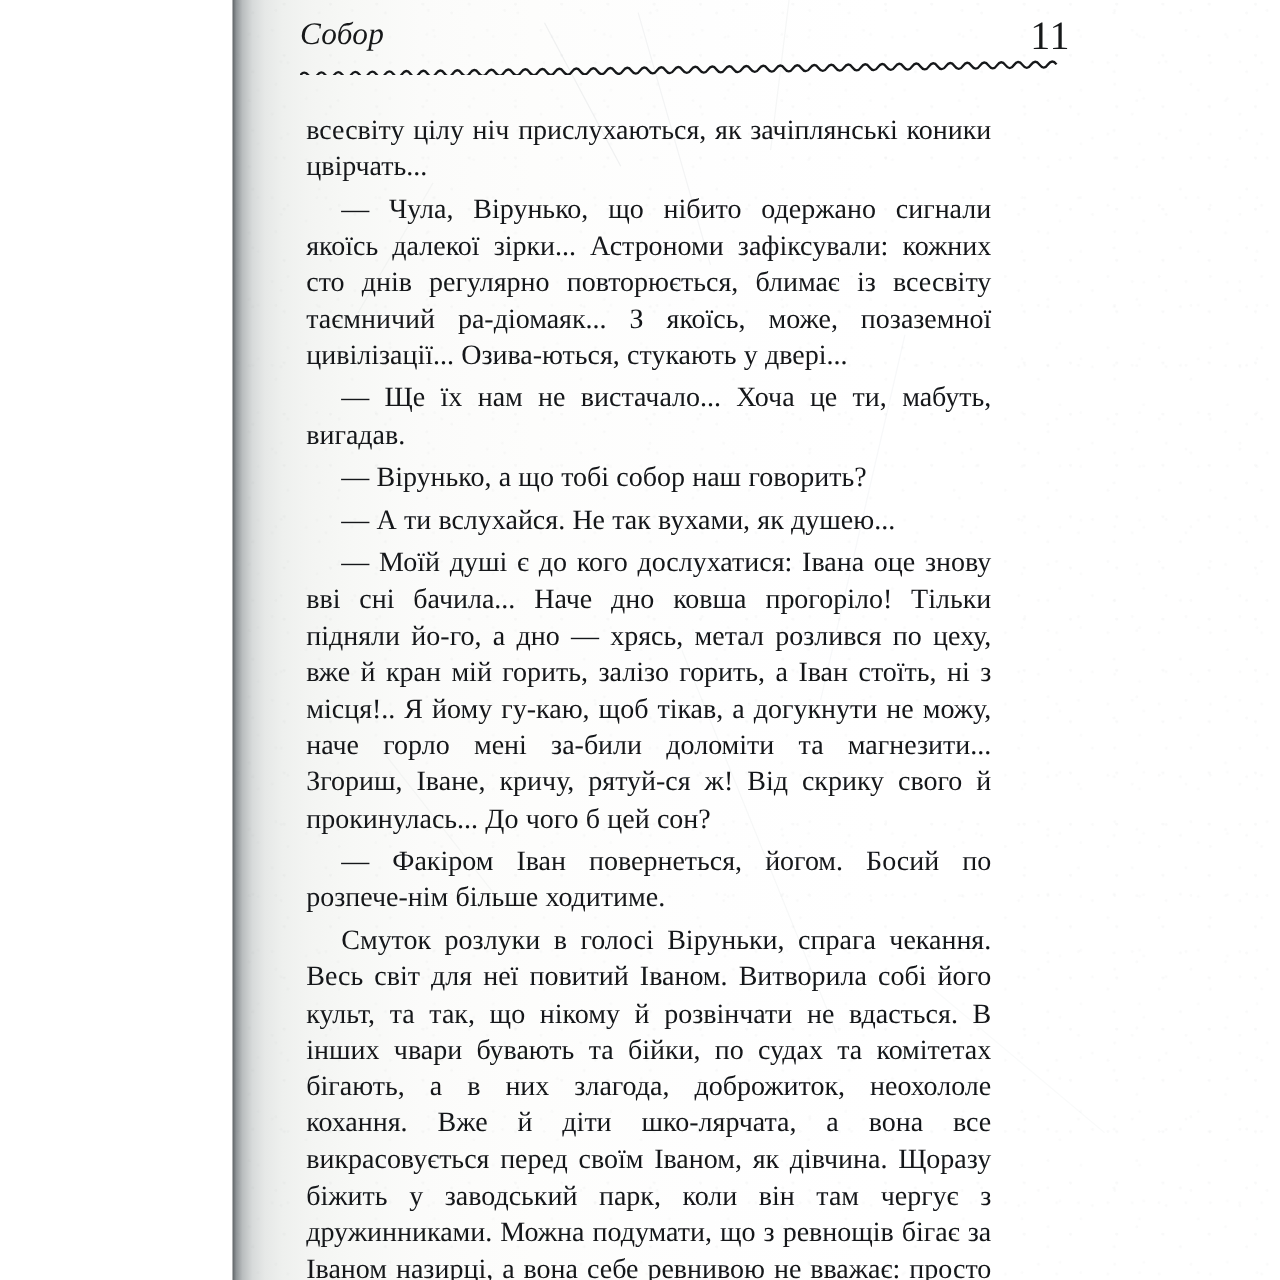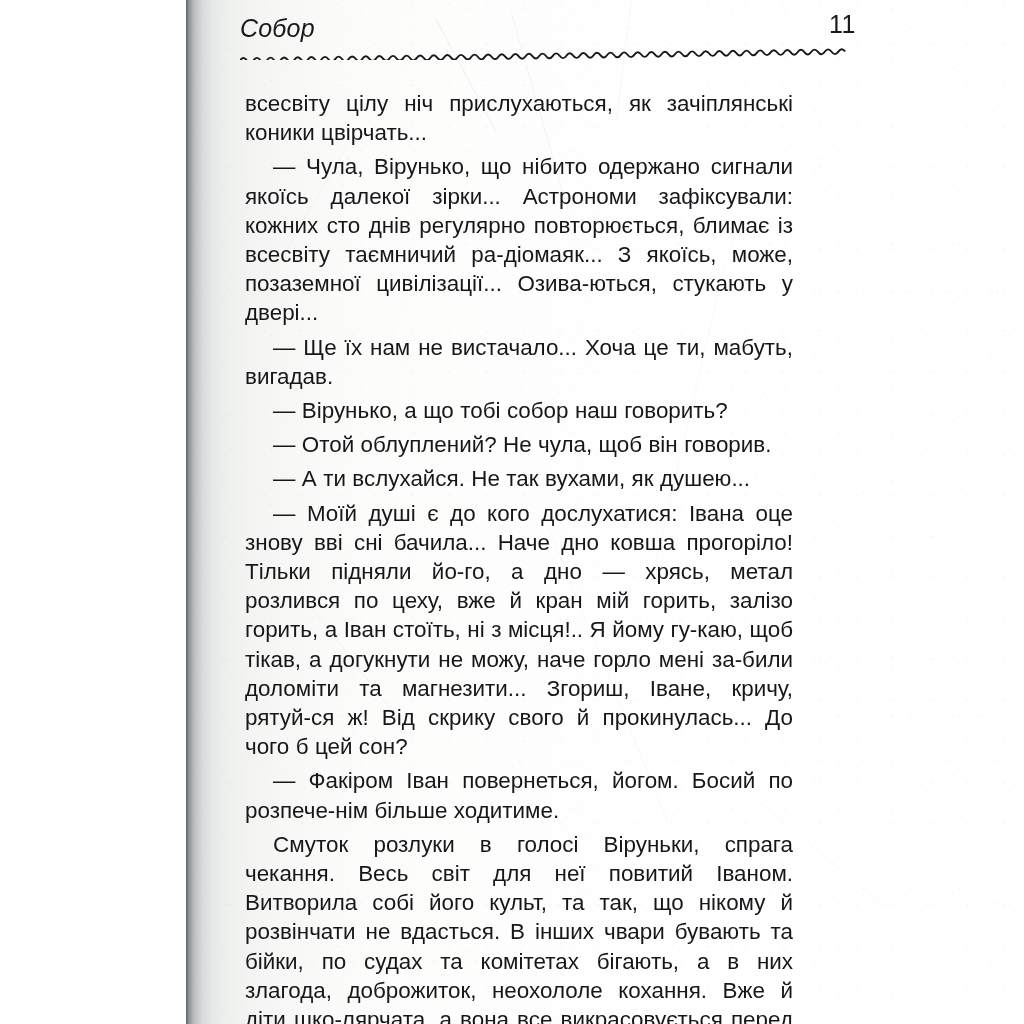--- a/index.html
+++ b/index.html
@@ -6,21 +6,21 @@
     margin: 0;
     padding: 0;
     background: #ffffff;
   }
   #page {
     position: relative;
     width: 1024px;
     height: 1024px;
     overflow: hidden;
     background: #ffffff;
-    font-family: Liberation Sans, sans-serif;
+    font-family: Liberation Serif, serif;
   }
 
   
   .leaf {
     position: absolute;
     left: 186px;
     top: 0;
     width: 838px;
     height: 1024px;
     background:
@@ -90,21 +90,21 @@
     font-style: italic;
     font-size: 25px;
     color: #17191a;
     letter-spacing: .2px;
     white-space: nowrap;
   }
   .folio {
     position: absolute;
     right: 0;
     top: 2px;
-    font-size: 25px;
+    font-size: 32px;
     color: #17191a;
     letter-spacing: .5px;
   }
   .rule {
     position: absolute;
     left: 0;
     top: 36px;
     width: 608px;
     height: 16px;
   }
@@ -156,21 +156,20 @@
           <path d="M0 12 Q3.4 7.2 6.8 12 T13.6 12 T20.4 12 T27.2 12 T34 12 T40.8 12 T47.6 12 T54.4 12 T61.2 12 T68 12 T74.8 12 T81.6 12 T88.4 12 T95.2 12 T102 12 T108.8 12 T115.6 12 T122.4 12 T129.2 12 T136 12 T142.8 12 T149.6 12 T156.4 12 T163.2 12 T170 12 T176.8 12 T183.6 12 T190.4 12 T197.2 12 T204 12 T210.8 12 T217.6 12 T224.4 12 T231.2 12 T238 12 T244.8 12 T251.6 12 T258.4 12 T265.2 12 T272 12 T278.8 12 T285.6 12 T292.4 12 T299.2 12 T306 12 T312.8 12 T319.6 12 T326.4 12 T333.2 12 T340 12 T346.8 12 T353.6 12 T360.4 12 T367.2 12 T374 12 T380.8 12 T387.6 12 T394.4 12 T401.2 12 T408 12 T414.8 12 T421.6 12 T428.4 12 T435.2 12 T442 12 T448.8 12 T455.6 12 T462.4 12 T469.2 12 T476 12 T482.8 12 T489.6 12 T496.4 12 T503.2 12 T510 12 T516.8 12 T523.6 12 T530.4 12 T537.2 12 T544 12 T550.8 12 T557.6 12 T564.4 12 T571.2 12 T578 12 T584.8 12 T591.6 12 T598.4 12 T605.2 12" stroke="#16181a" stroke-width="1.9" fill="none" transform="rotate(-0.85 304 12)"></path>
         </svg>
       </div>
     </div>
 
     <div class="body-col">
       <p class="para noindent">всесвіту цілу ніч прислухаються, як зачіплянські коники цвірчать...</p>
       <p class="para">— Чула, Вірунько, що нібито одержано сигнали якоїсь далекої зірки... Астрономи зафіксували: кожних сто днів регулярно повторюється, блимає із всесвіту таємничий ра-діомаяк... З якоїсь, може, позаземної цивілізації... Озива-ються, стукають у двері...</p>
       <p class="para">— Ще їх нам не вистачало... Хоча це ти, мабуть, вигадав.</p>
       <p class="para">— Вірунько, а що тобі собор наш говорить?</p>
-      <p class="para">— Отой облуплений? Не чула, щоб він говорив.</p>
       <p class="para">— А ти вслухайся. Не так вухами, як душею...</p>
       <p class="para">— Моїй душі є до кого дослухатися: Івана оце знову вві сні бачила... Наче дно ковша прогоріло! Тільки підняли йо-го, а дно — хрясь, метал розлився по цеху, вже й кран мій горить, залізо горить, а Іван стоїть, ні з місця!.. Я йому гу-каю, щоб тікав, а догукнути не можу, наче горло мені за-били доломіти та магнезити... Згориш, Іване, кричу, рятуй-ся ж! Від скрику свого й прокинулась... До чого б цей сон?</p>
       <p class="para">— Факіром Іван повернеться, йогом. Босий по розпече-нім більше ходитиме.</p>
       <p class="para">Смуток розлуки в голосі Віруньки, спрага чекання. Весь світ для неї повитий Іваном. Витворила собі його культ, та так, що нікому й розвінчати не вдасться. В інших чвари бувають та бійки, по судах та комітетах бігають, а в них злагода, доброжиток, неохололе кохання. Вже й діти шко-лярчата, а вона все викрасовується перед своїм Іваном, як дівчина. Щоразу біжить у заводський парк, коли він там чергує з дружинниками. Можна подумати, що з ревнощів бігає за Іваном назирці, а вона себе ревнивою не вважає: просто очам любо дивитись, як Іван у парку із черво-ною пов’язкою на рукаві, суворий, безстрашний, веде свій</p>
     </div>
 
   </div>
 </div>
 
 </body></html>

